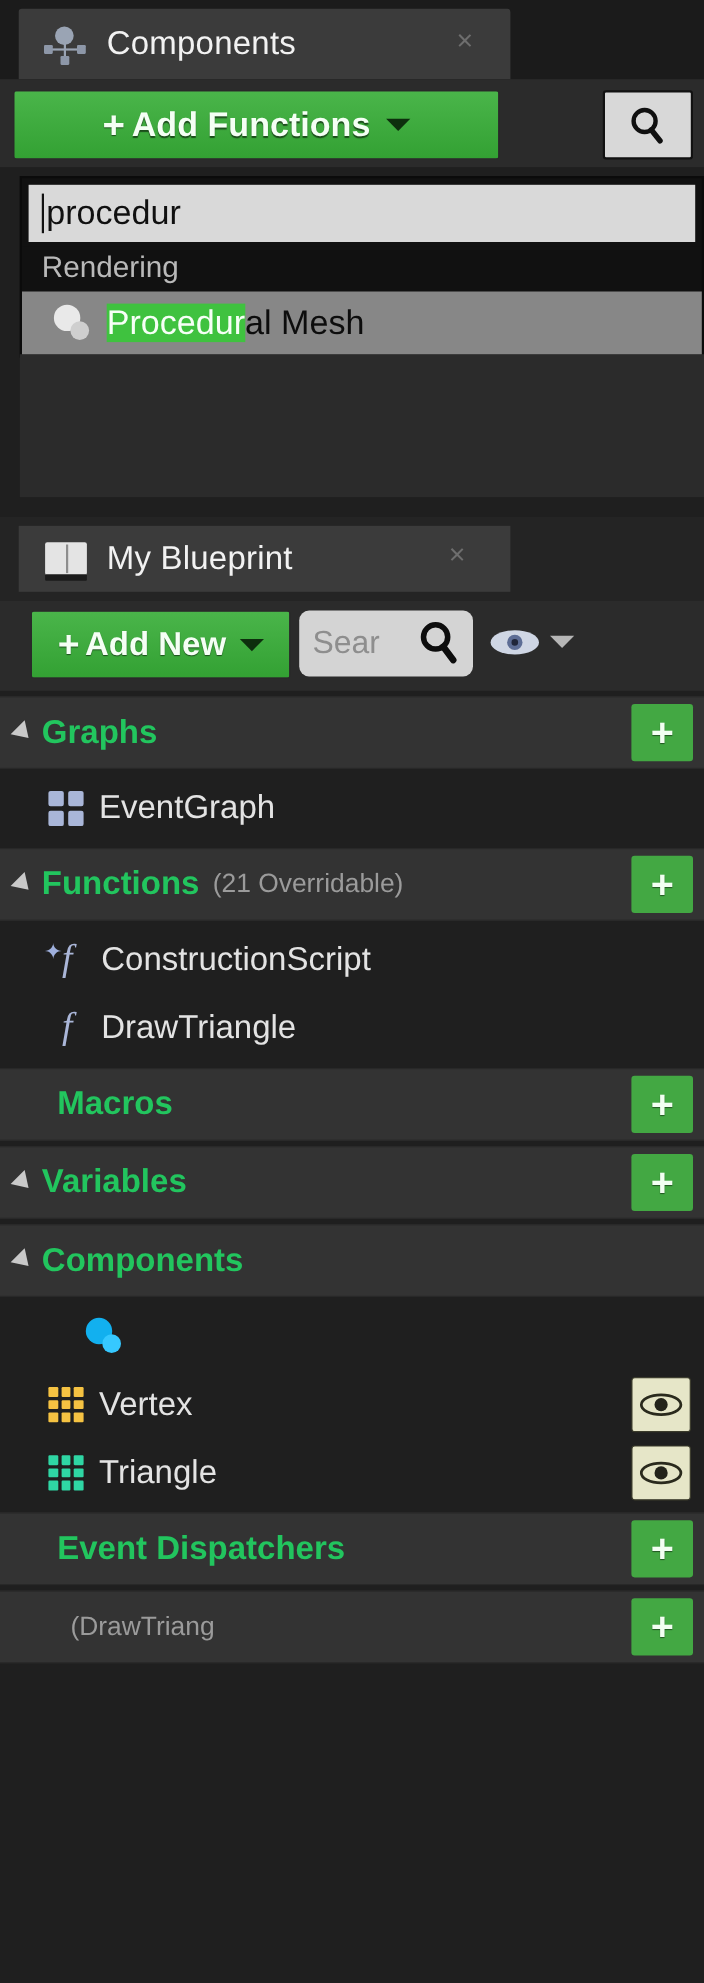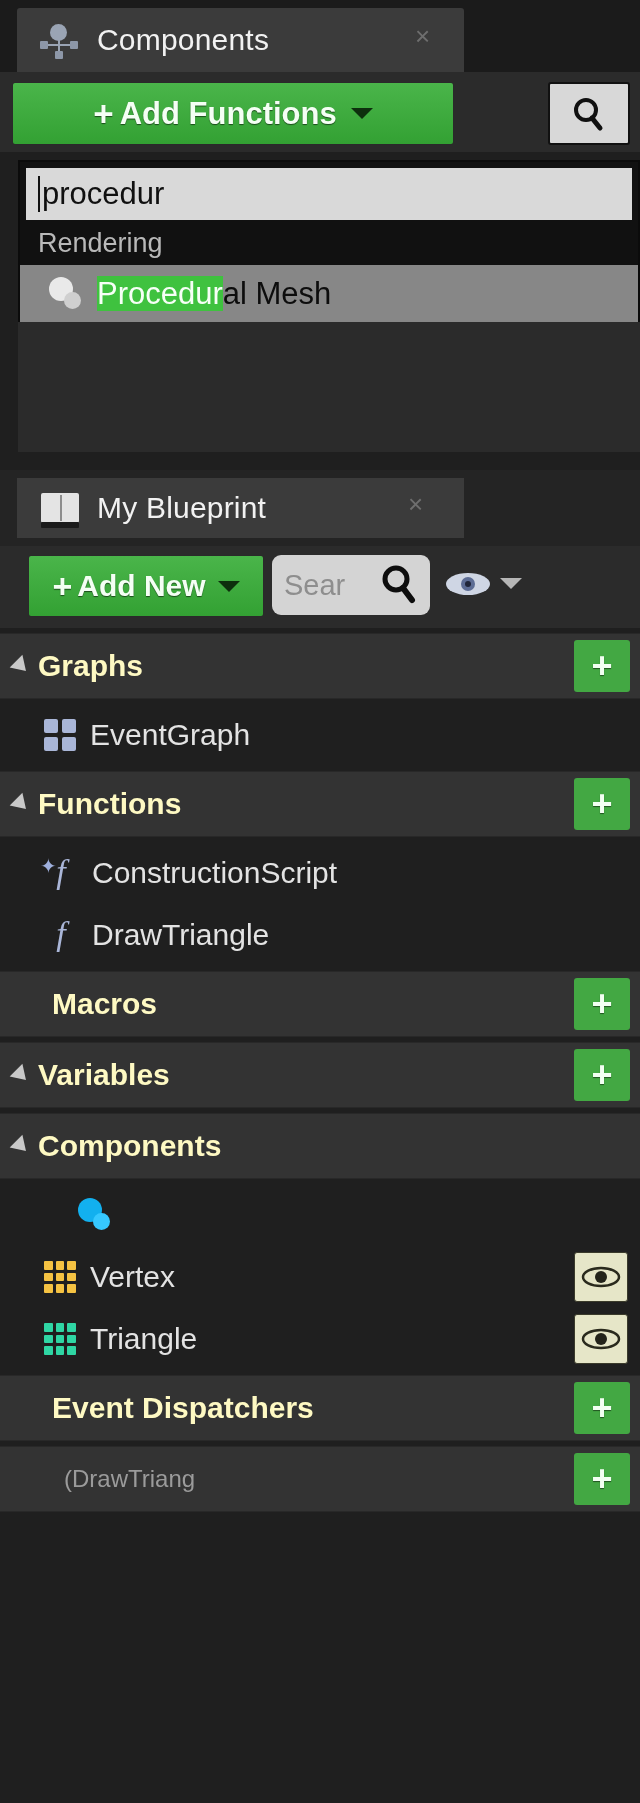--- a/index.html
+++ b/index.html
@@ -259,21 +259,21 @@
     border-left: 14px solid #c9c9c9;
     border-top: 9px solid transparent;
     border-bottom: 9px solid transparent;
     transform: rotate(45deg);
     margin-right: 10px;
     flex: none;
   }
   .sec-title {
     font-size: 30px;
     font-weight: bold;
-    color: #fef9c3;
+    color: #22c55e;
     white-space: nowrap;
   }
   .sec-sub {
     font-size: 24px;
     color: #9b9b9b;
     margin-left: 12px;
     white-space: nowrap;
     overflow: hidden;
   }
   .sec-plus {
@@ -504,20 +504,21 @@
           <i></i>
           <i></i>
           <i></i>
           <i></i>
         </span>
         <span class="row-text">EventGraph</span>
       </div>
       <div class="sec-header">
         <span class="tri"></span>
         <span class="sec-title">Functions</span>
+        <span class="sec-sub">(21 Overridable)</span>
         <span class="sec-plus">+</span>
       </div>
       <div class="tree-row">
         <span class="fn-icon"><span class="star">✦</span><span>f</span></span>
         <span class="row-text">ConstructionScript</span>
       </div>
       <div class="tree-row">
         <span class="fn-icon"><span>f</span></span>
         <span class="row-text">DrawTriangle</span>
       </div>

